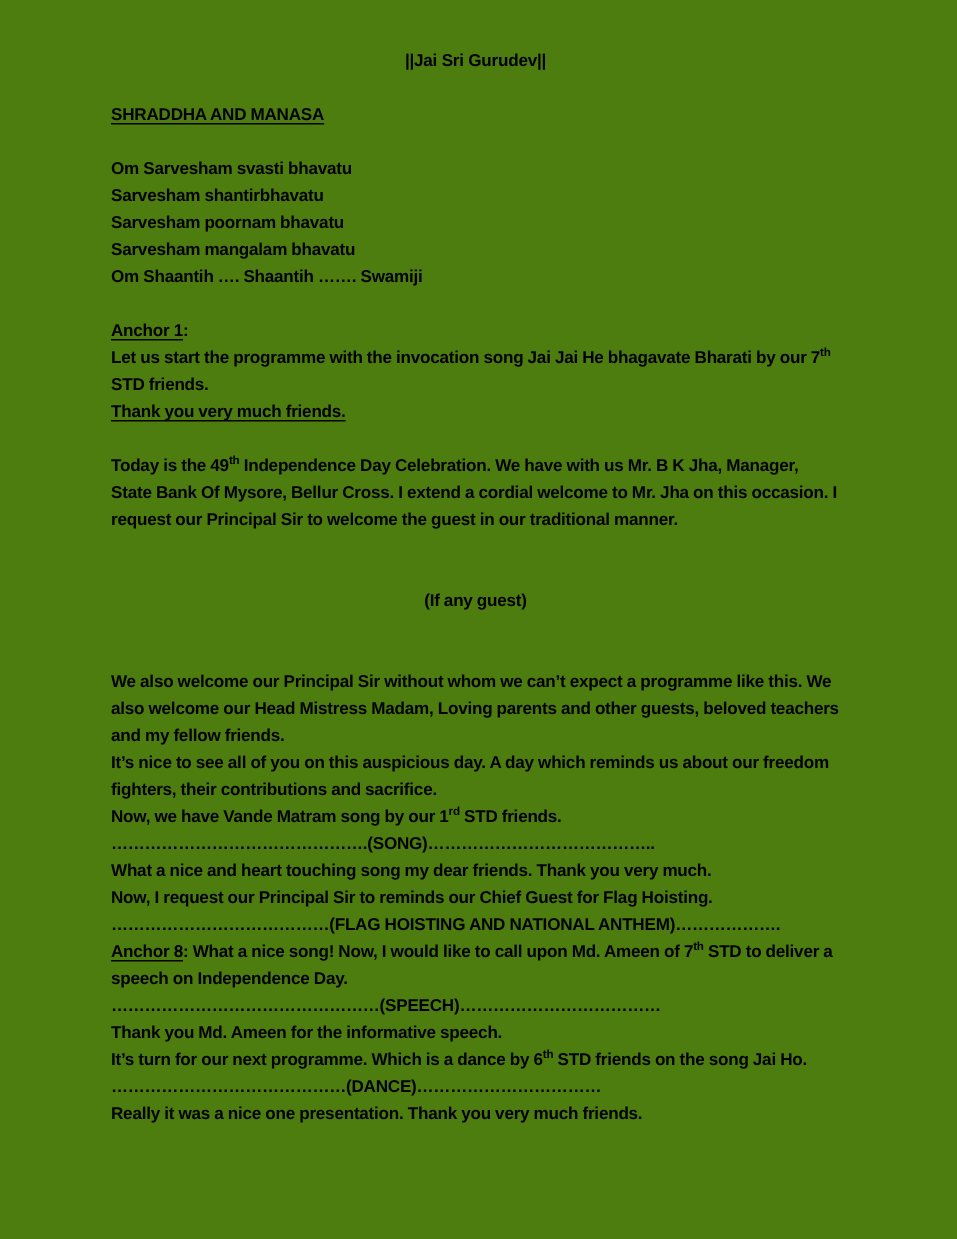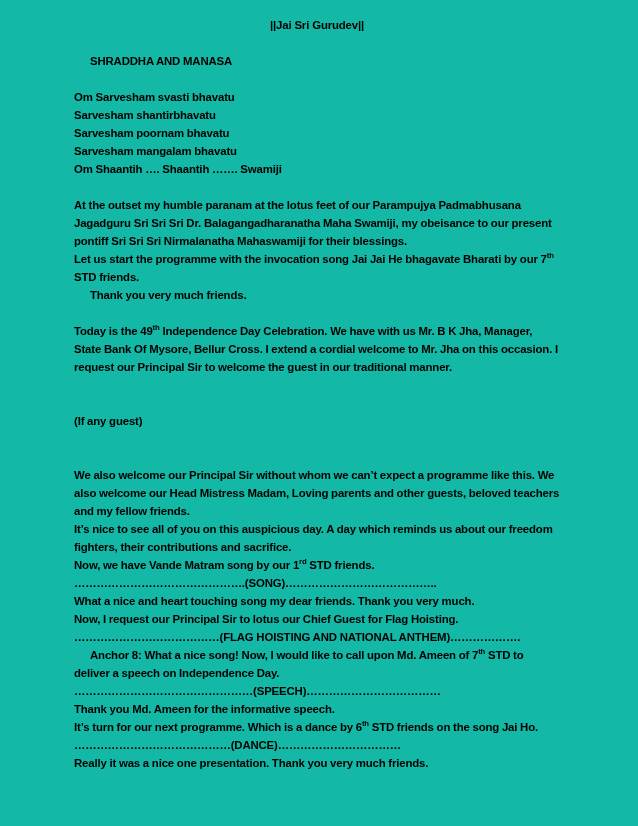--- a/index.html
+++ b/index.html
@@ -11,39 +11,39 @@
     width: 638px;
     height: 826px;
     font-family: "Liberation Sans", sans-serif;
     color: #000000;
     -webkit-font-smoothing: none;
   }
   .page {
     position: relative;
     width: 638px;
     height: 826px;
-    background: #14b8a6;
+    background: #4d7c0f;
     box-sizing: border-box;
-    padding: 16px 78px 0 74px;
+    padding: 32px 78px 0 74px;
     overflow: hidden;
   }
   .line {
     font-size: 11.4px;
     font-weight: bold;
     line-height: 18px;
     letter-spacing: -0.15px;
     white-space: pre-wrap;
     word-spacing: -0.2px;
   }
   .center {
-    text-align: left;
+    text-align: center;
   }
   .u {
+    text-decoration: underline;
     text-underline-offset: 2px;
-    margin-left: 16px;
   }
   .blank {
     height: 18px;
     line-height: 18px;
     font-size: 11.4px;
   }
   .para {
     font-size: 11.4px;
     font-weight: bold;
     line-height: 18px;
@@ -81,23 +81,23 @@
   <div class="blank"></div>
 
   <div class="line">Om Sarvesham svasti bhavatu</div>
   <div class="line">Sarvesham shantirbhavatu</div>
   <div class="line">Sarvesham poornam bhavatu</div>
   <div class="line">Sarvesham mangalam bhavatu</div>
   <div class="line">Om Shaantih …. Shaantih ……. Swamiji</div>
 
   <div class="blank"></div>
 
+  <div class="line"><span class="u">Anchor 1</span><span>:</span></div>
 
 
-  <div class="para">At the outset my humble paranam at the lotus feet of our Parampujya Padmabhusana Jagadguru Sri Sri Sri Dr. Balagangadharanatha Maha Swamiji, my obeisance to our present pontiff Sri Sri Sri Nirmalanatha Mahaswamiji for their blessings.</div>
 
   <div class="para"><span>Let us start the programme with the invocation song Jai Jai He bhagavate Bharati by our 7</span><sup>th</sup><span> STD friends.</span></div>
 
   <div class="line"><span class="u">Thank you very much friends.</span></div>
 
   <div class="blank"></div>
 
   <div class="para"><span>Today is the 49</span><sup>th</sup><span> Independence Day Celebration. We have with us Mr. B K Jha, Manager, State Bank Of Mysore, Bellur Cross. I extend a cordial welcome to Mr. Jha on this occasion. I request our Principal Sir to welcome the guest in our traditional manner.</span></div>
 
   <div class="blank"></div>
@@ -111,21 +111,21 @@
   <div class="para">We also welcome our Principal Sir without whom we can’t expect a programme like this. We also welcome our Head Mistress Madam, Loving parents and other guests, beloved teachers and my fellow friends.</div>
 
   <div class="para">It’s nice to see all of you on this auspicious day. A day which reminds us about our freedom fighters, their contributions and sacrifice.</div>
 
   <div class="para"><span>Now, we have Vande Matram song by our 1</span><sup>rd</sup><span> STD friends.</span></div>
 
   <div class="line"><span class="dots">……………………………………….</span><span>(SONG)</span><span class="dots">…………………………………..</span></div>
 
   <div class="line">What a nice and heart touching song my dear friends. Thank you very much.</div>
 
-  <div class="line">Now, I request our Principal Sir to lotus our Chief Guest for Flag Hoisting.</div>
+  <div class="line">Now, I request our Principal Sir to reminds our Chief Guest for Flag Hoisting.</div>
 
   <div class="line"><span class="dots">…………………………………</span><span>(FLAG HOISTING AND NATIONAL ANTHEM)</span><span class="dots">……………….</span></div>
 
 
   <div class="para"><span class="u">Anchor 8</span><span>: What a nice song! Now, I would like to call upon Md. Ameen of 7</span><sup>th</sup><span> STD to deliver a speech on Independence Day.</span></div>
 
   <div class="line"><span class="dots">…………………………………………</span><span>(SPEECH)</span><span class="dots">………………………………</span></div>
 
   <div class="line">Thank you Md. Ameen for the informative speech.</div>
 

